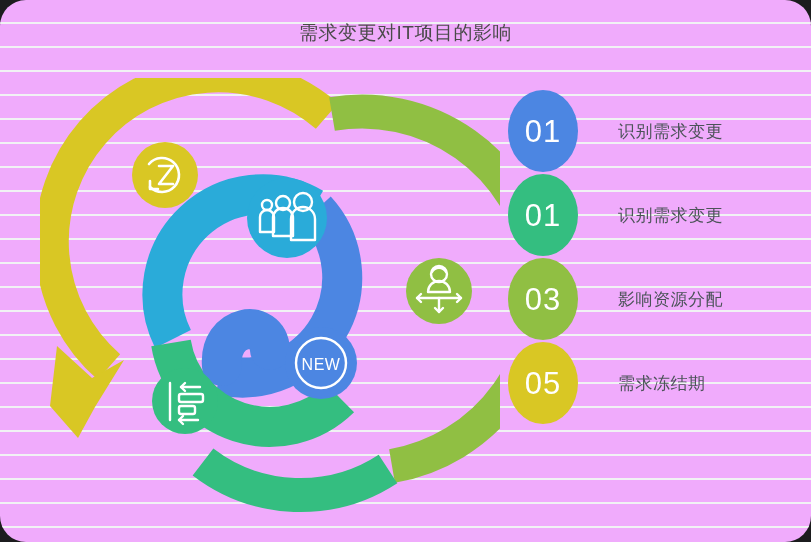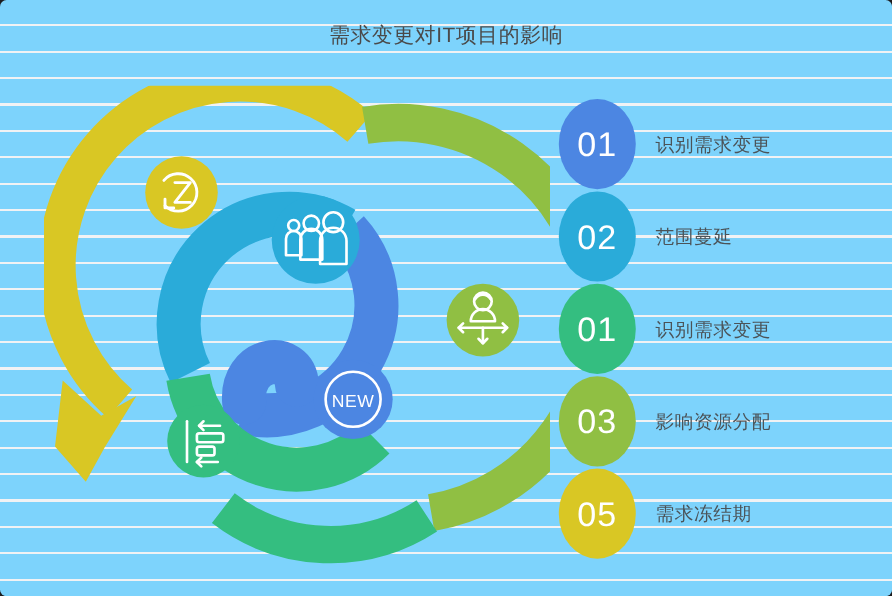--- a/index.html
+++ b/index.html
@@ -10,22 +10,22 @@
   body {
     width: 811px;
     height: 542px;
     overflow: hidden;
     font-family: "Liberation Sans", "DejaVu Sans", sans-serif;
   }
   #card {
     position: relative;
     width: 811px;
     height: 542px;
-    background: #7dd3fc;
-    border-radius: 6px;
+    background: #f0abfc;
+    border-radius: 26px;
     overflow: hidden;
     box-sizing: border-box;
   }
   
   #rules {
     position: absolute;
     inset: 0;
     background-image: repeating-linear-gradient(
       to bottom,
       rgba(0,0,0,0) 0px,
@@ -79,21 +79,21 @@
     display: flex;
     align-items: center;
     justify-content: center;
     color: #ffffff;
     font-size: 31px;
     letter-spacing: 1px;
     font-weight: 400;
     line-height: 1;
   }
   .legend-label {
-    margin-left: 18px;
+    margin-left: 40px;
     font-size: 17px;
     color: #4b5358;
     white-space: nowrap;
     letter-spacing: 0.5px;
   }
 </style>
 </head>
 <body>
 
 <div id="card">
@@ -191,24 +191,20 @@
     </svg>
   </div>
 
   <div id="legend">
 
     <div class="legend-row">
       <div class="badge" style="background:#4c86e2">01</div>
       <div class="legend-label">识别需求变更</div>
     </div>
 
-    <div class="legend-row">
-      <div class="badge" style="background:#2aabd9">02</div>
-      <div class="legend-label">范围蔓延</div>
-    </div>
 
     <div class="legend-row">
       <div class="badge" style="background:#34be80">01</div>
       <div class="legend-label">识别需求变更</div>
     </div>
 
     <div class="legend-row">
       <div class="badge" style="background:#90bf43">03</div>
       <div class="legend-label">影响资源分配</div>
     </div>

